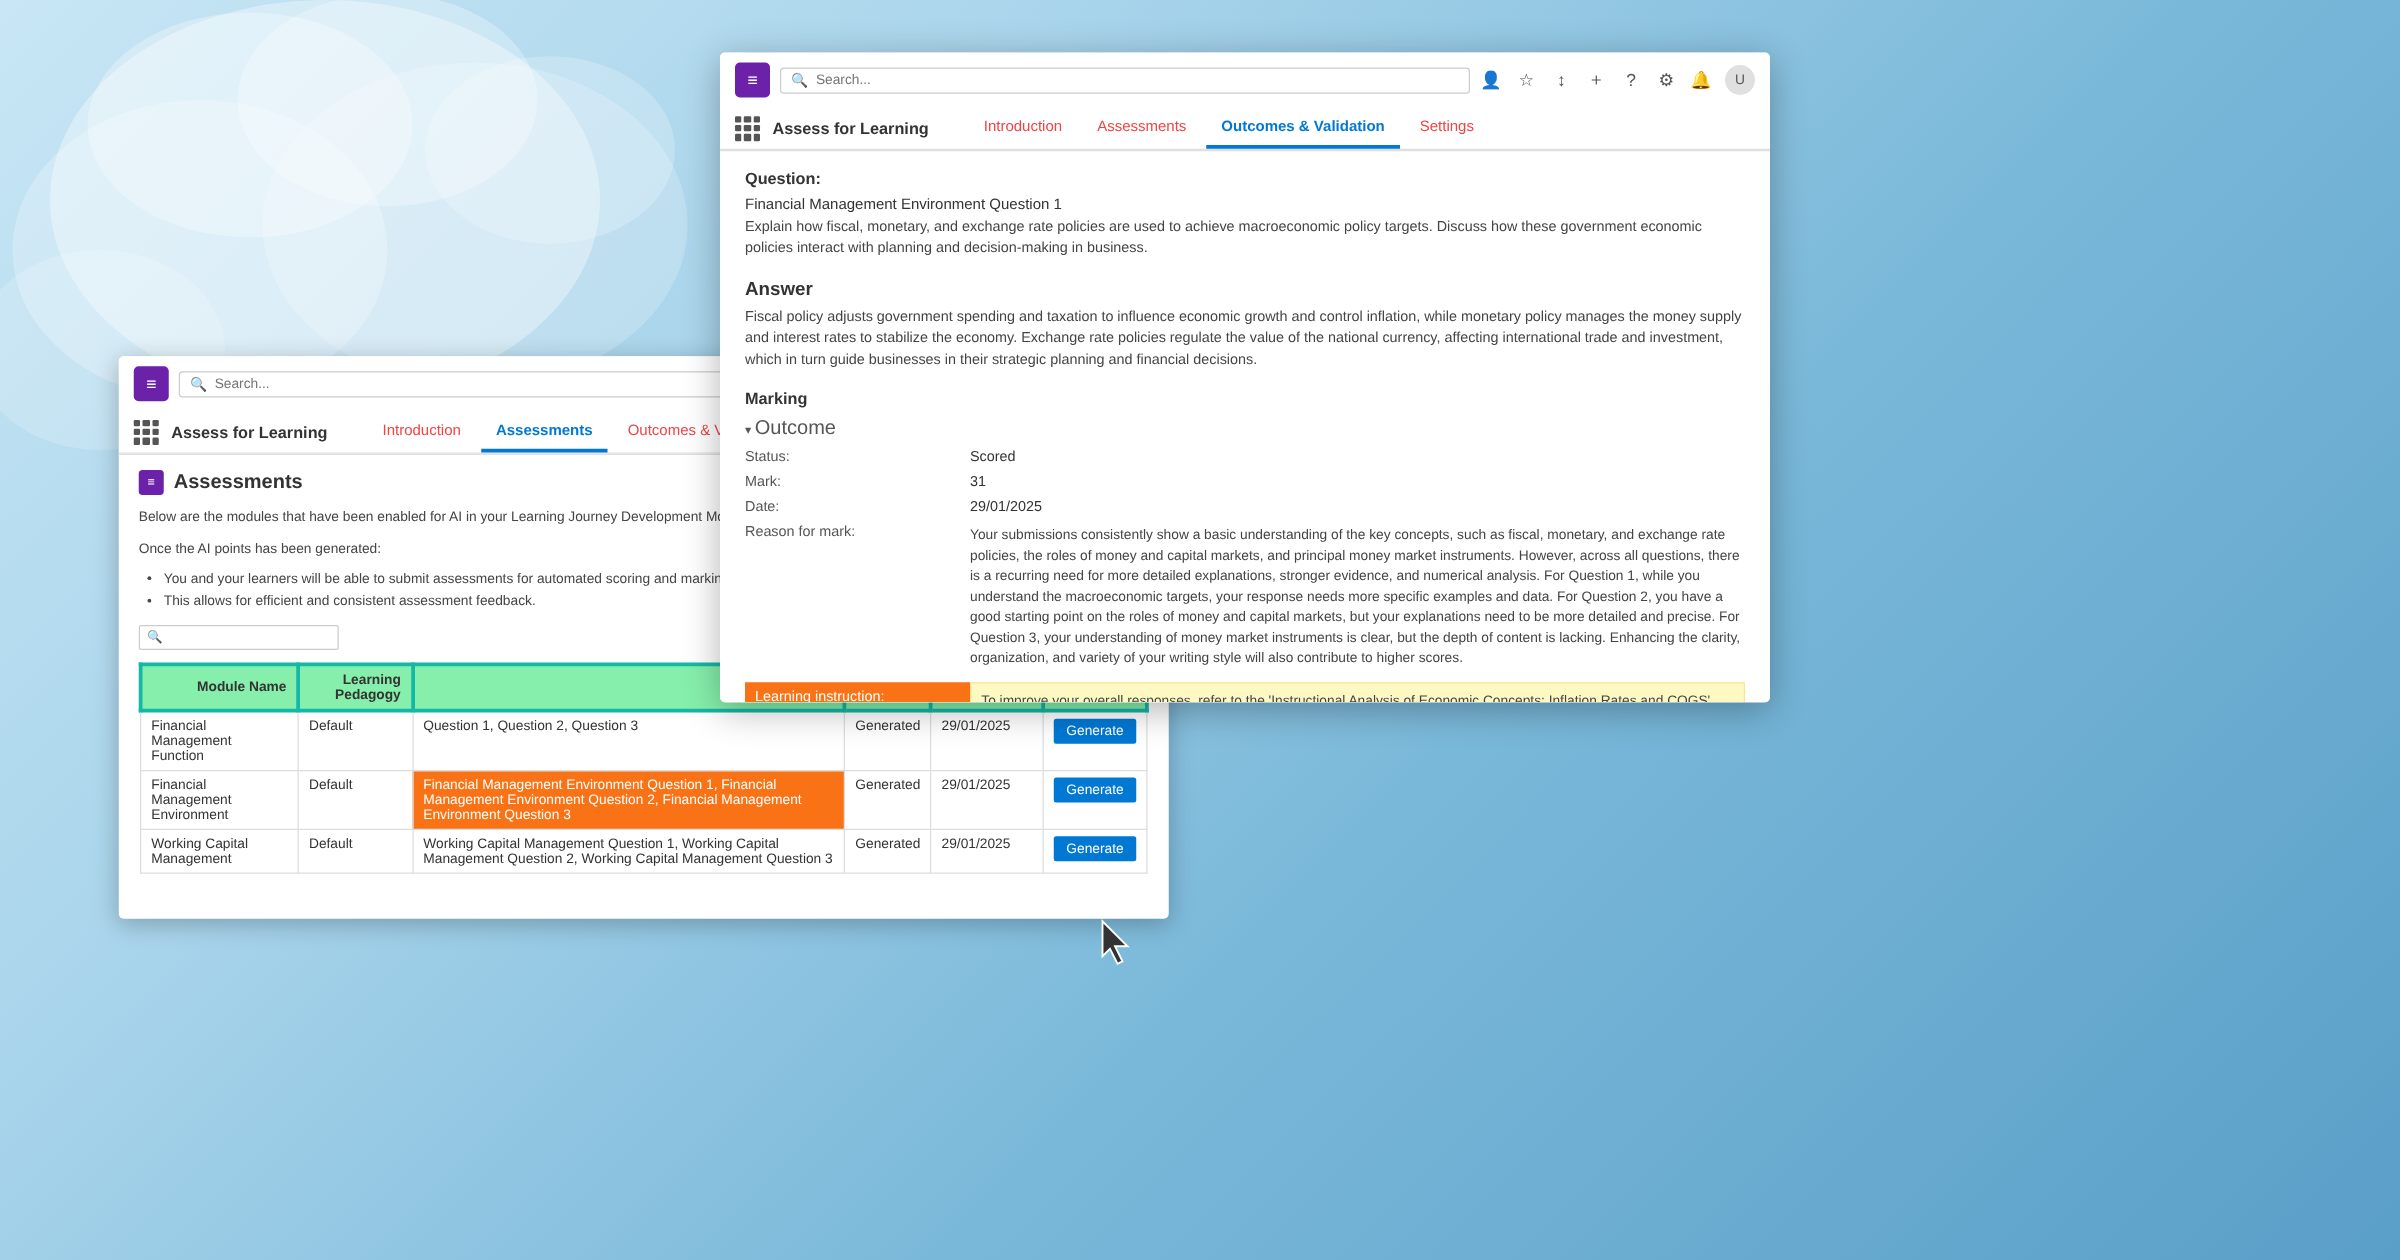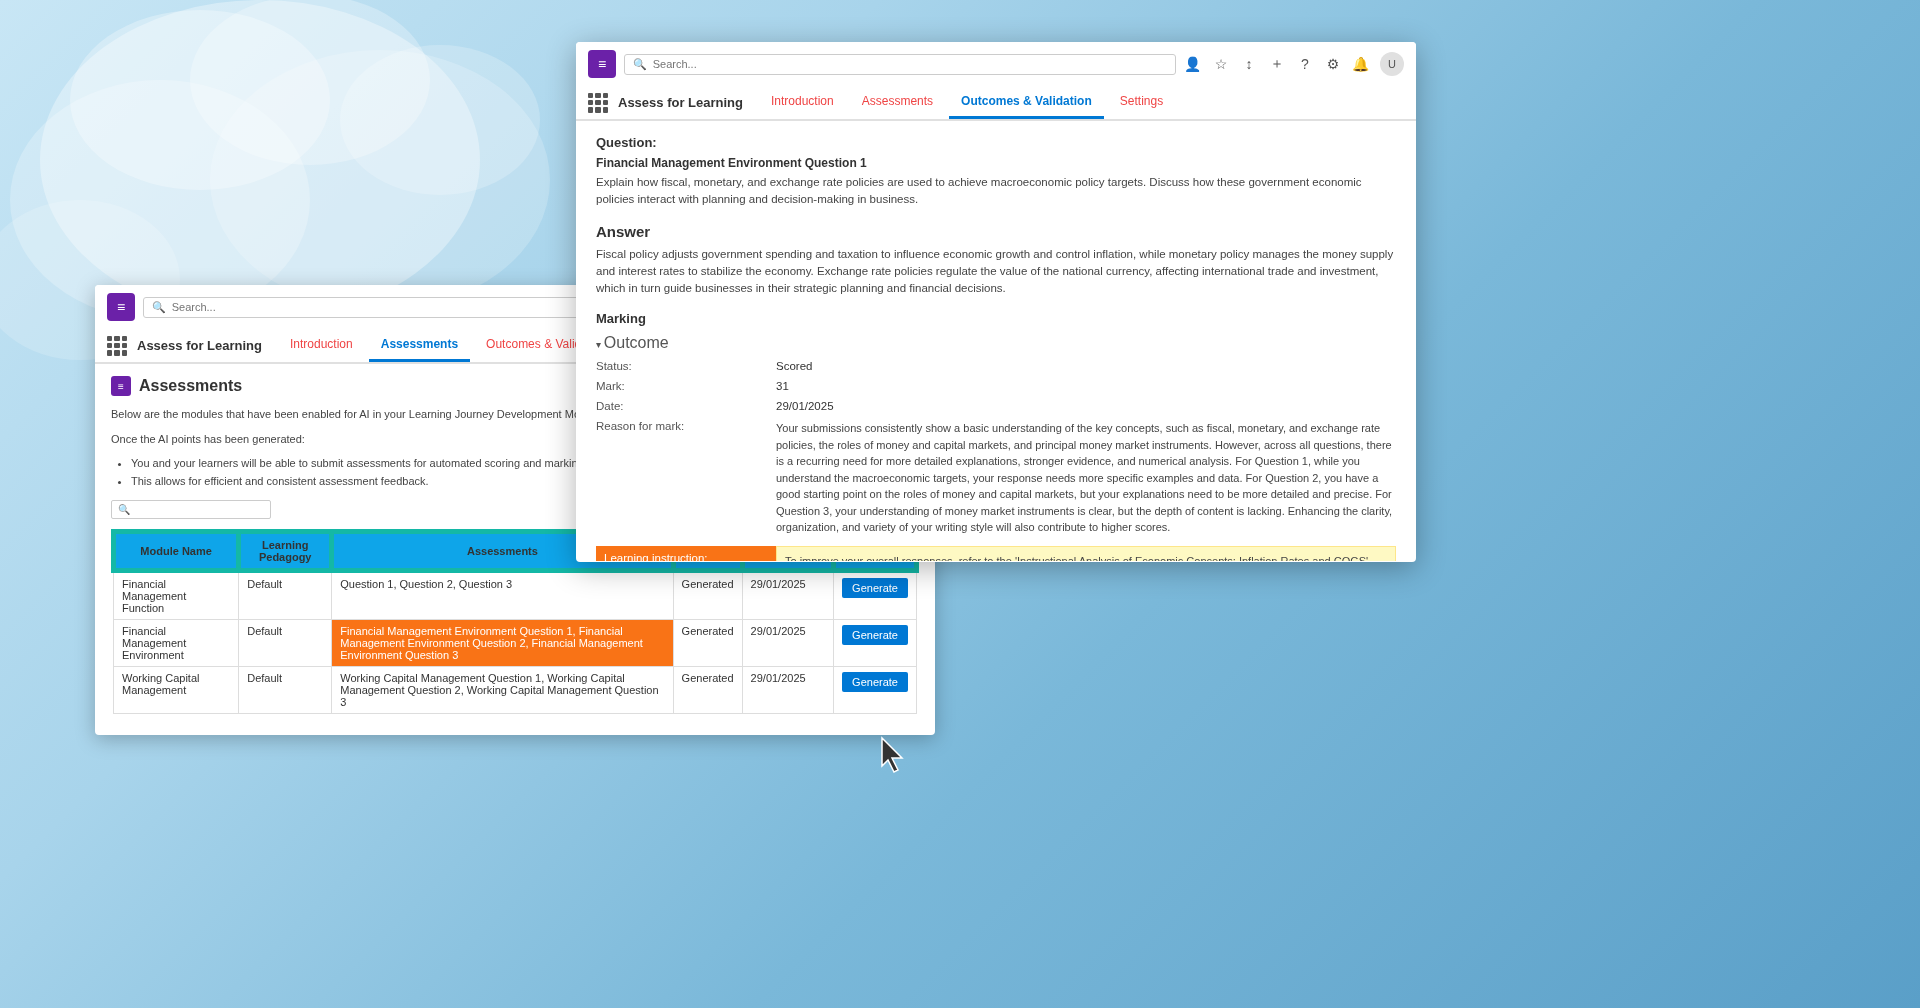--- a/index.html
+++ b/index.html
@@ -116,21 +116,21 @@
 
     .nav-apps span {
       background: #555;
       border-radius: 1px;
     }
 
     .nav-title {
       font-size: 13px;
       font-weight: 600;
       color: #333;
-      margin-right: 12px;
+      margin-right: 28px;
     }
 
     .nav-tab {
       padding: 8px 12px;
       font-size: 12px;
       color: #ef4444;
       cursor: pointer;
       border-bottom: 3px solid transparent;
       white-space: nowrap;
     }
@@ -215,24 +215,24 @@
     }
 
     
     .modules-table {
       width: 100%;
       border-collapse: collapse;
       font-size: 11px;
     }
 
     .modules-table th {
-      background: #0ea5e9;
-      border: 5px solid #14b8a6;
+      background: #86efac;
+      border: 3px solid #14b8a6;
       padding: 5px 8px;
-      text-align: center;
+      text-align: right;
       font-weight: 600;
       color: #333;
     }
 
     .modules-table td {
       border: 1px solid #ddd;
       padding: 5px 8px;
       vertical-align: top;
       color: #333;
     }
@@ -258,21 +258,21 @@
     }
 
     .section-label {
       font-weight: 700;
       font-size: 13px;
       color: #333;
       margin-bottom: 6px;
     }
 
     .question-title {
-      font-weight: 700;
+      font-weight: 400;
       font-size: 12px;
       color: #333;
       margin-bottom: 4px;
     }
 
     .question-body {
       font-size: 11.5px;
       color: #444;
       line-height: 1.5;
       margin-bottom: 14px;

